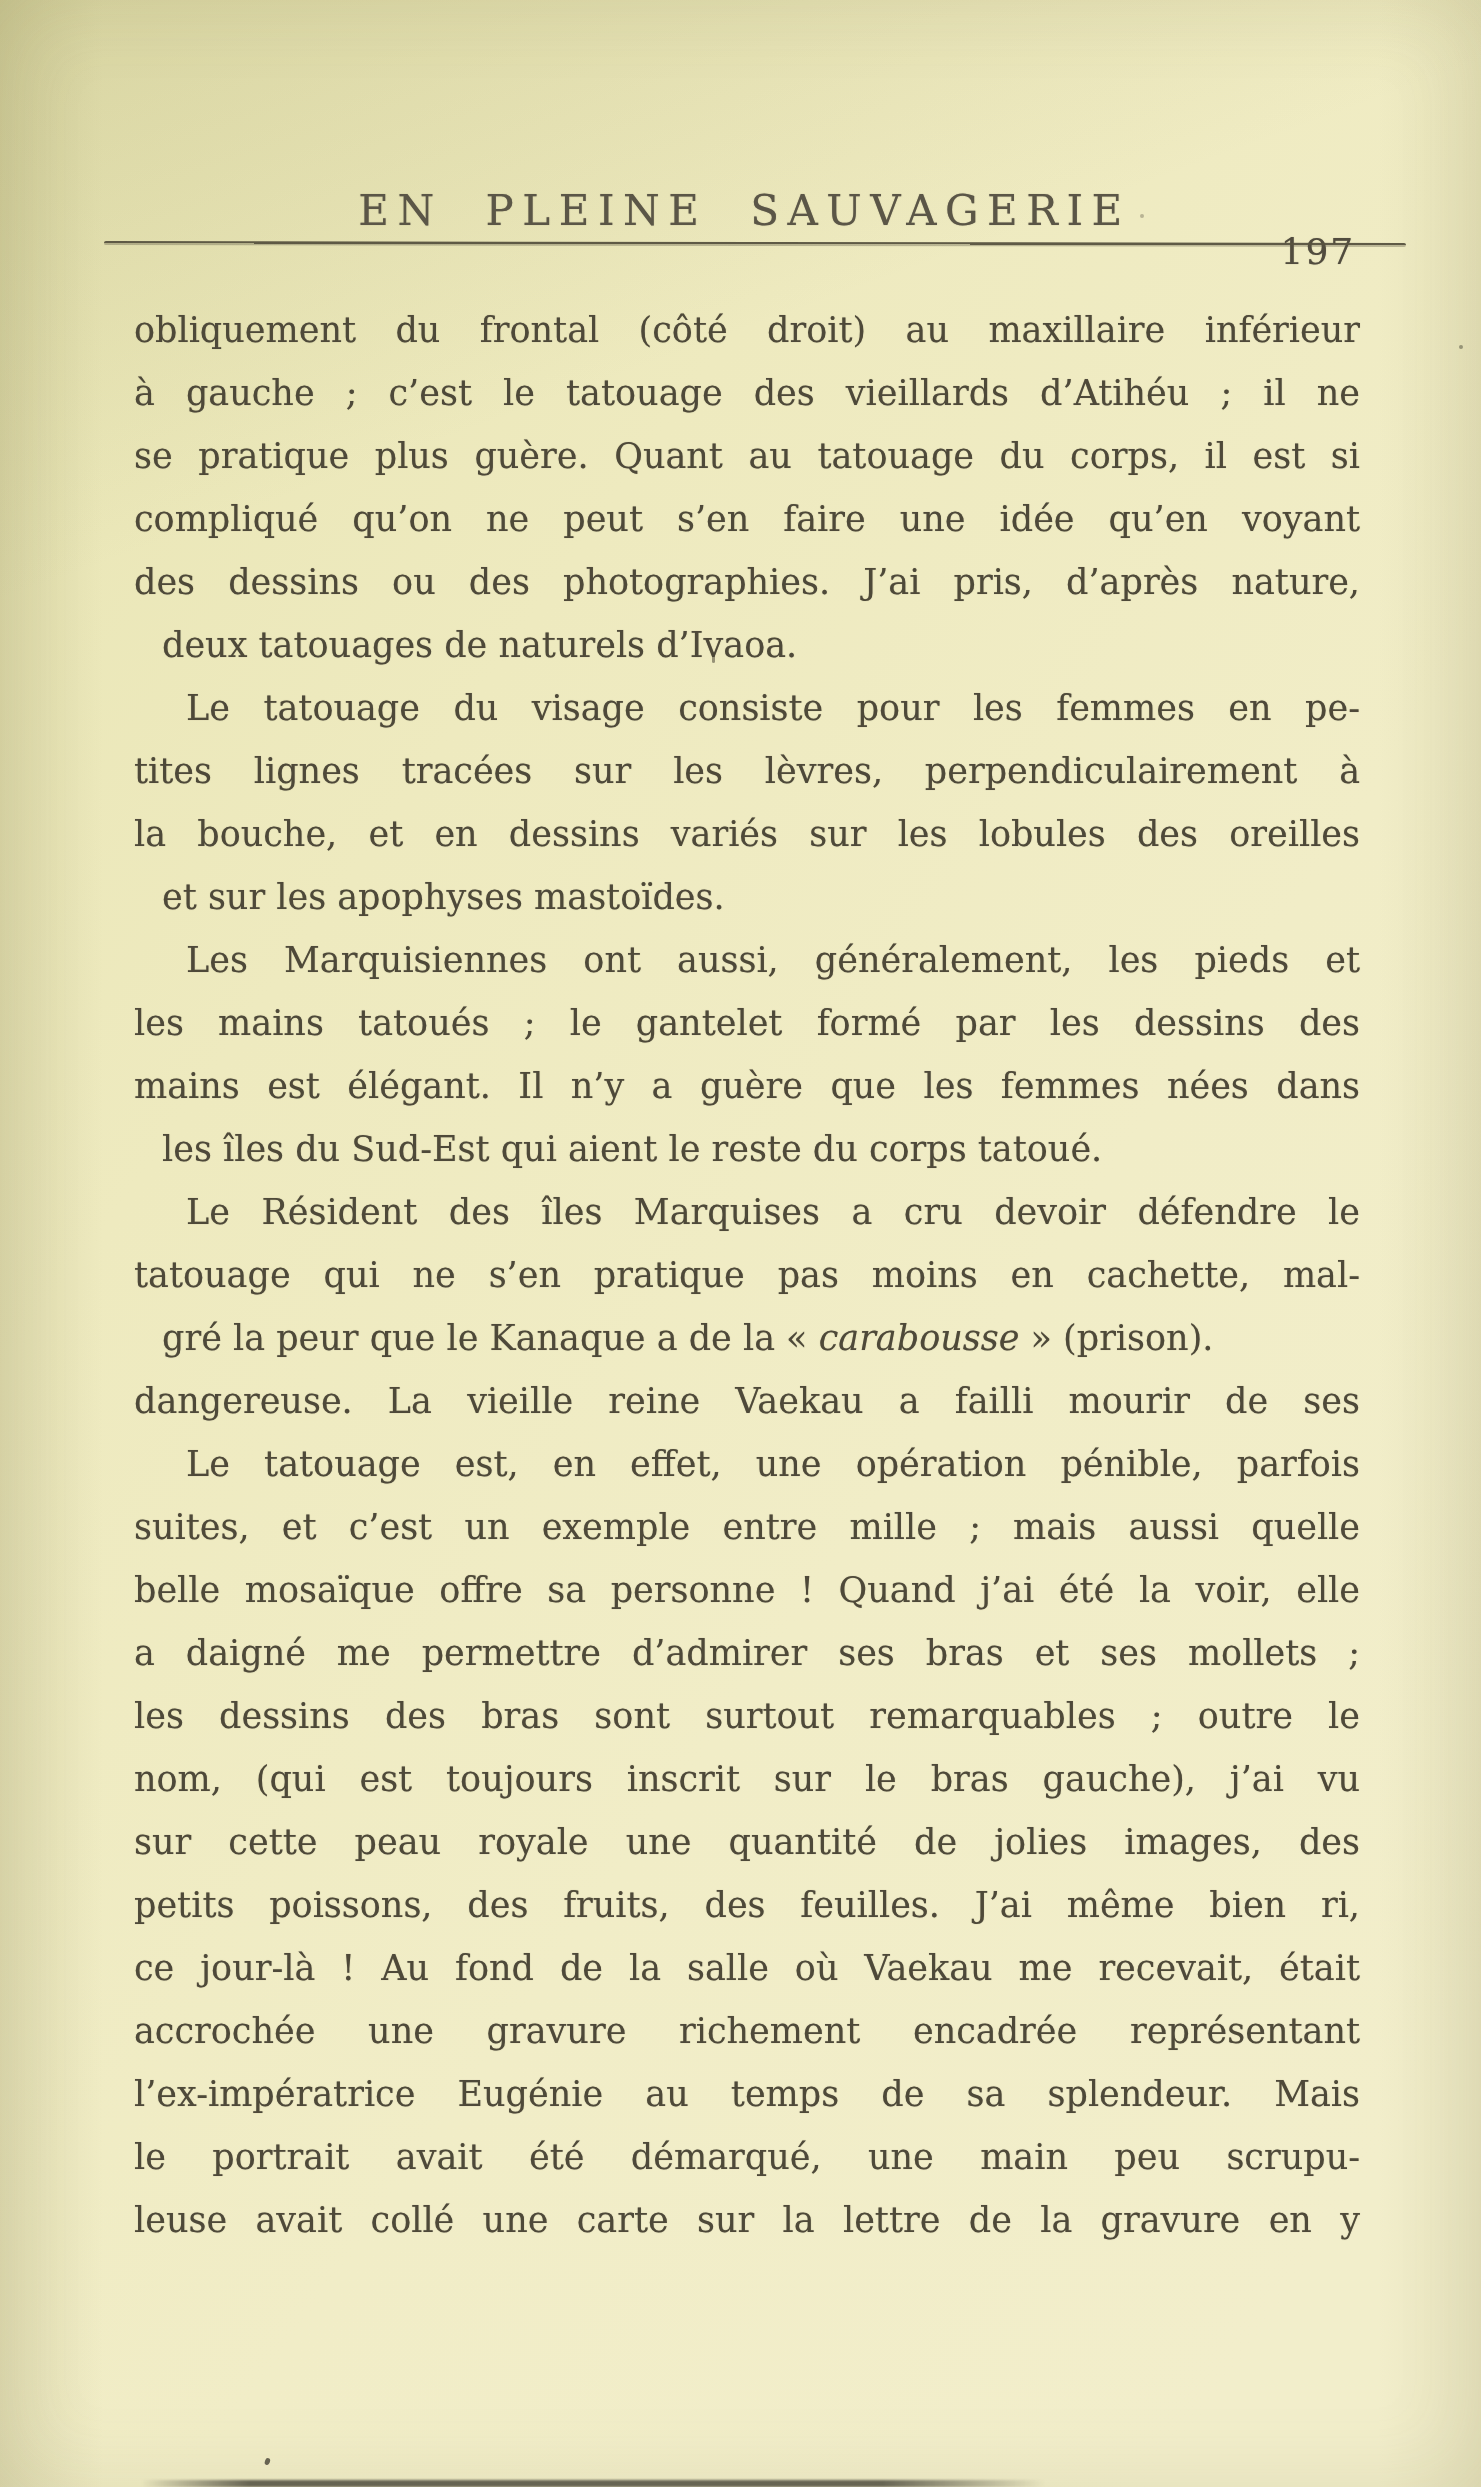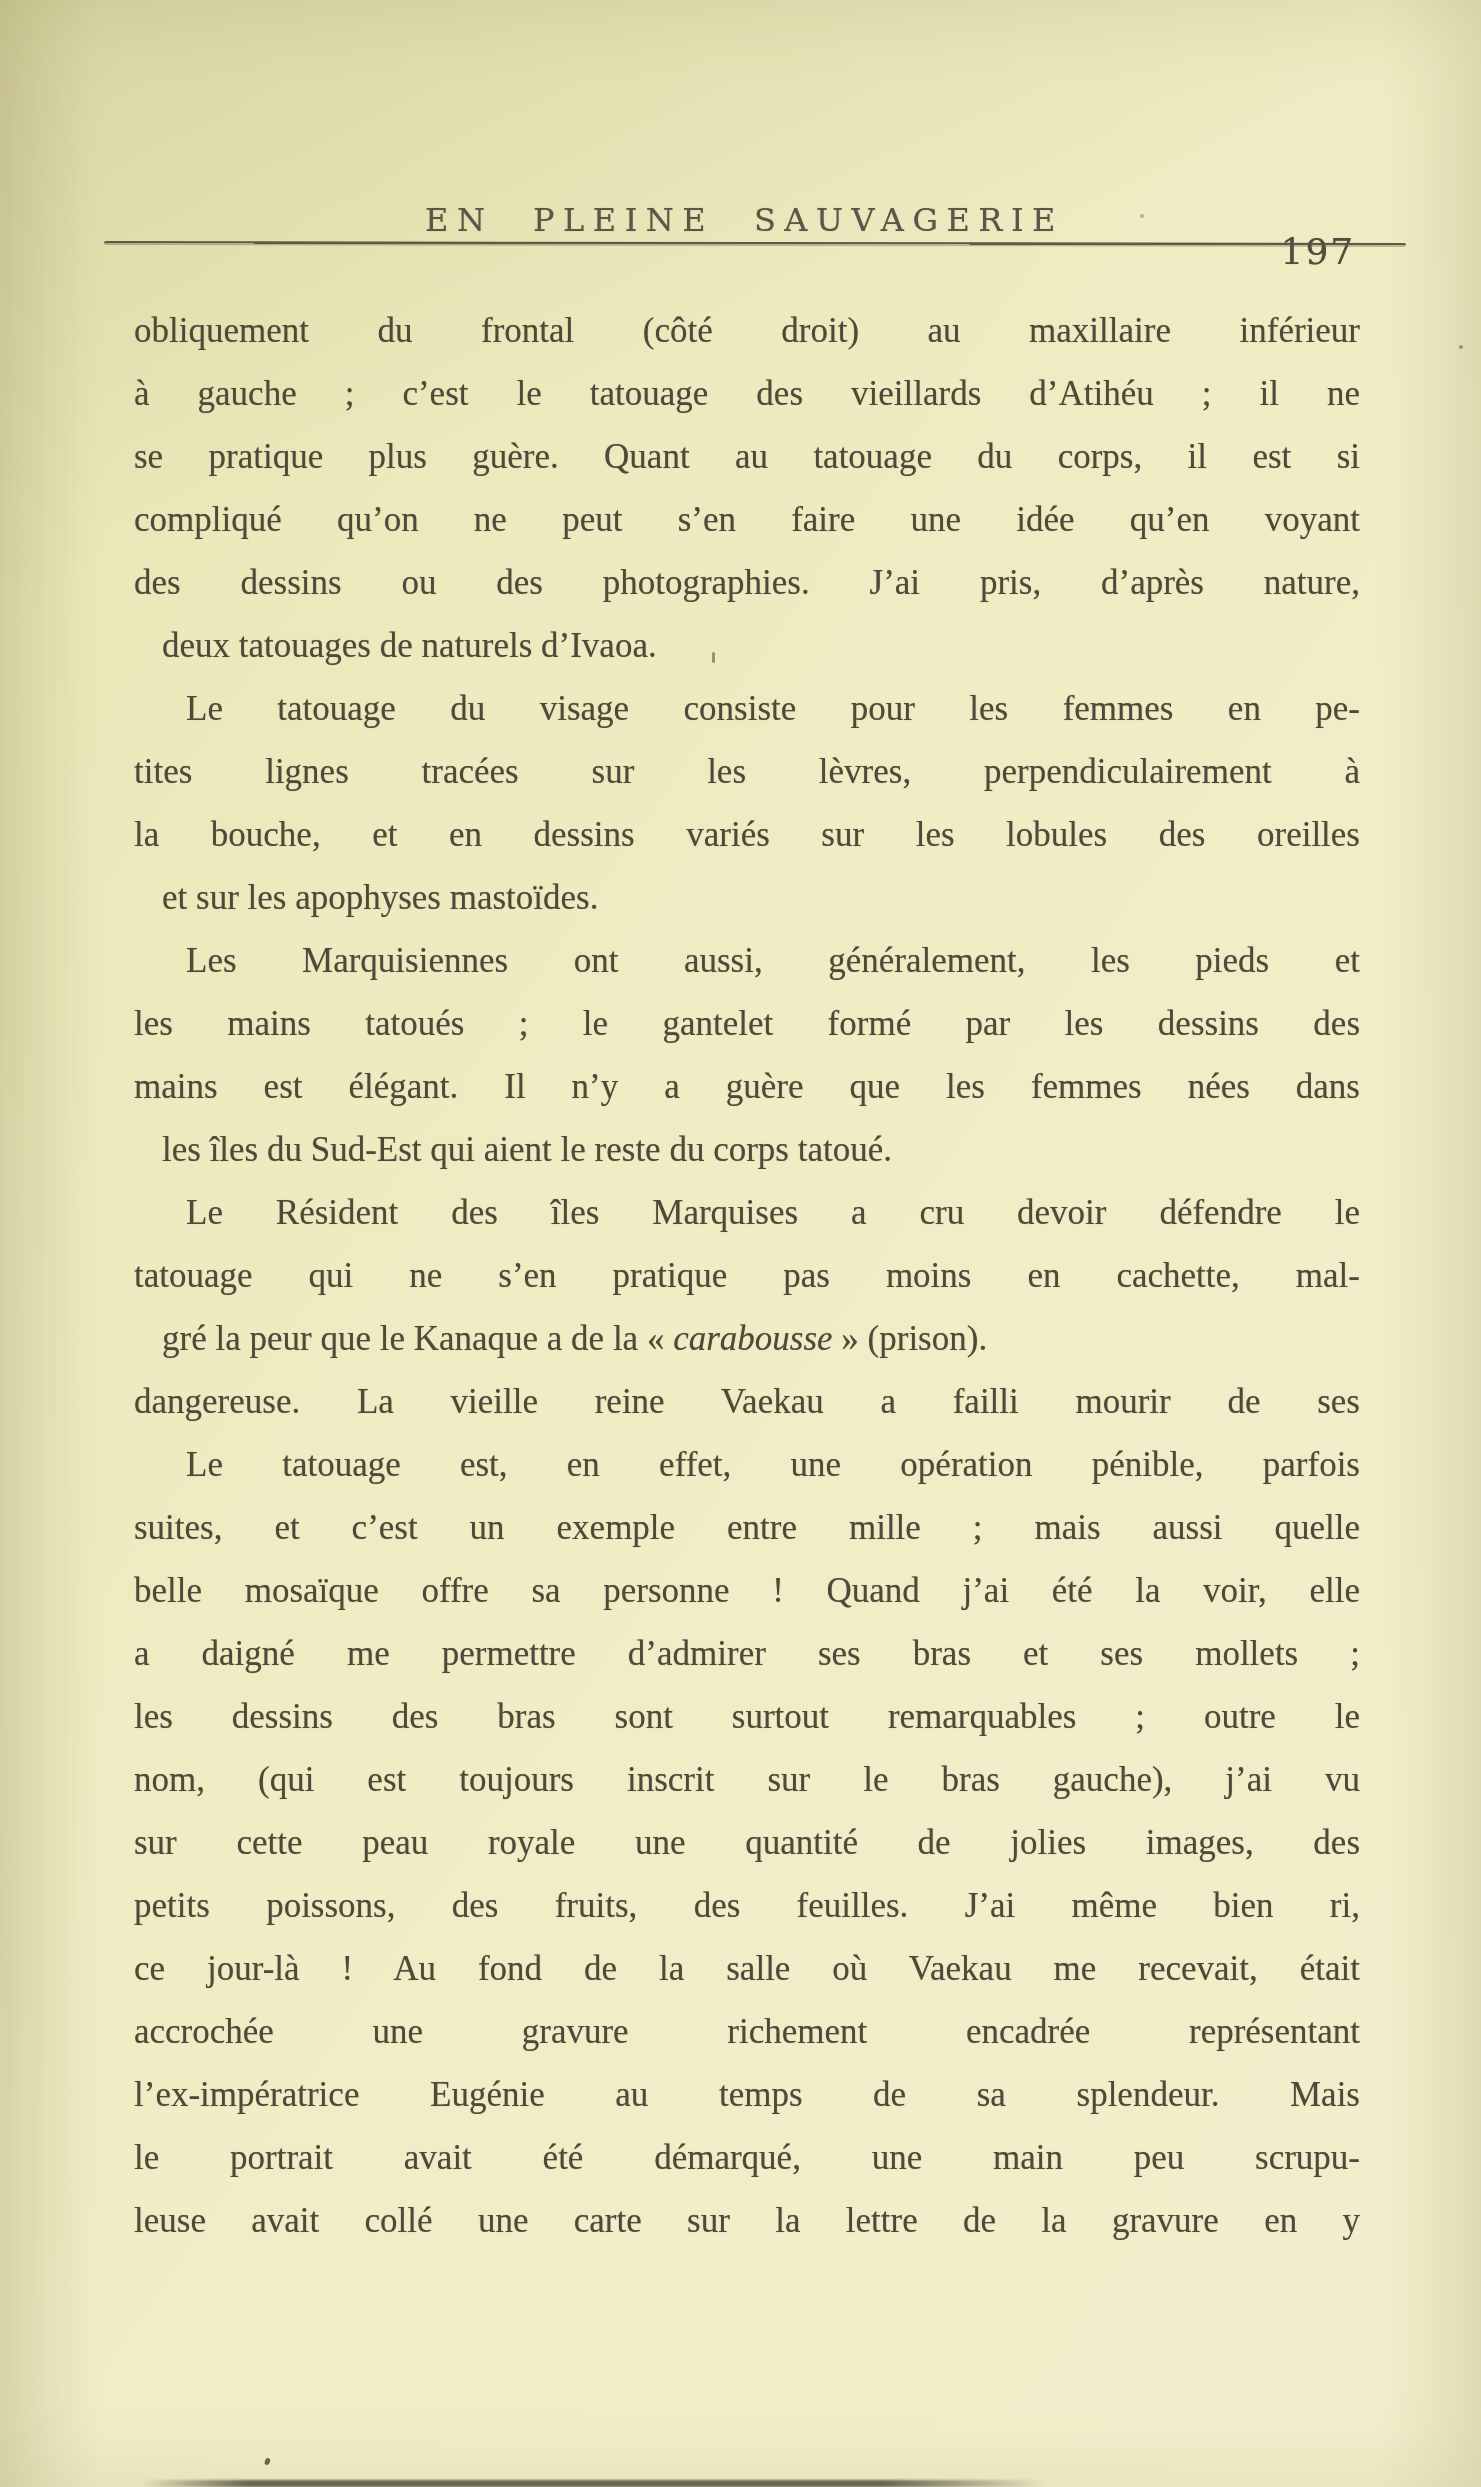--- a/index.html
+++ b/index.html
@@ -26,22 +26,22 @@
     position: absolute;
     left: 134px;
     top: 185px;
     width: 1221px;
     height: 57px;
   }
   .header-title {
     position: absolute;
     left: 50%;
     transform: translateX(-50%);
-    top: 16px;
-    font-size: 32px;
+    top: 1px;
+    font-size: 42px;
     letter-spacing: 8.5px;
     word-spacing: 21px;
     white-space: nowrap;
     color: #5b5647;
     text-shadow: 0 0 0.9px rgba(91,86,71,0.55);
   }
   .page-number {
     position: absolute;
     right: 0;
     top: -1.9px;
@@ -70,21 +70,20 @@
     width: 1226px;
     font-size: 35px;
     line-height: 63px;
     color: var(--ink, #4e4939);
     text-shadow: 0 0 0.9px rgba(78,73,57,0.45);
   }
   .paragraph { margin: 0; }
   .line {
     text-align: justify;
     text-align-last: justify;
-    font-family: Liberation Serif, serif;
   }
   .line.par-end { text-align-last: left; margin-left: 28px; }
   .line.indent { text-indent: 52px; }
   .line i { font-style: italic; }
 
   
   .bottom-edge {
     position: absolute;
     left: 141px;
     bottom: 0;

